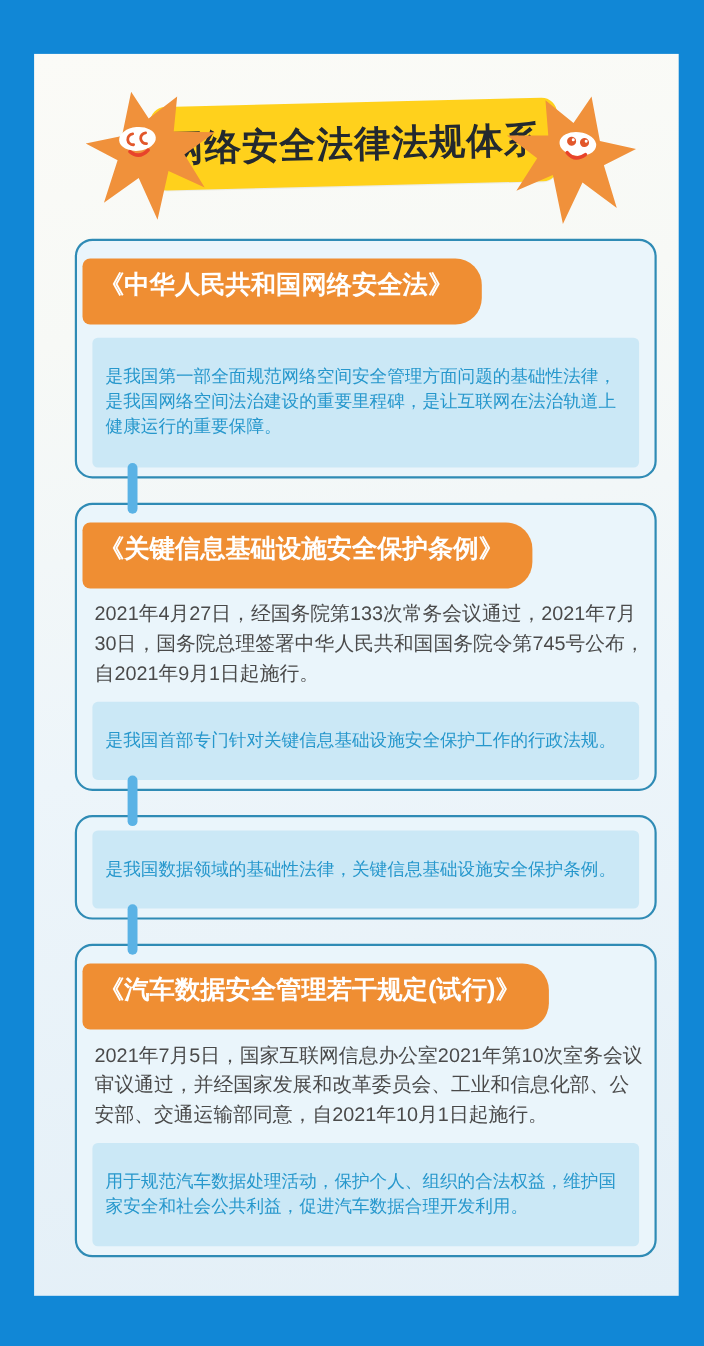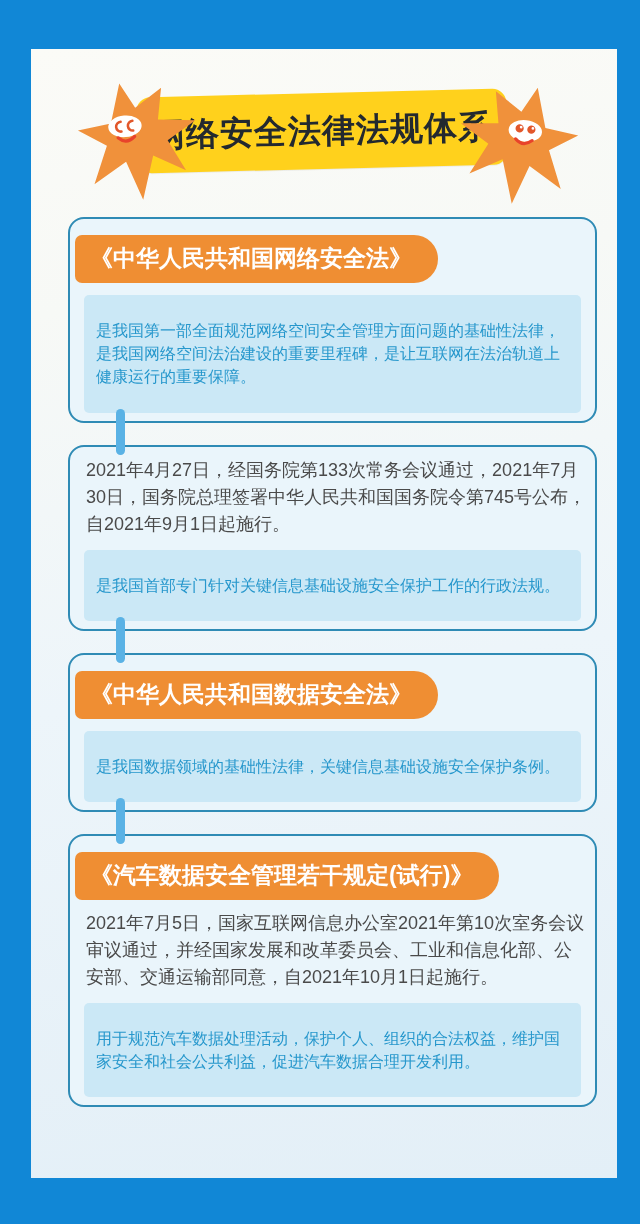--- a/index.html
+++ b/index.html
@@ -25,21 +25,21 @@
   .star{position:absolute;width:118px;height:126px;}
   .star-left{left:48px;top:28px;transform:rotate(-5deg);}
   .star-right{left:428px;top:32px;transform:rotate(6deg);}
   
   .cards{position:relative;}
   .law-card{
     position:relative;margin:0 20px 22px 37px;
     background:#EAF5FB;border:2px solid #2F8BB5;border-radius:16px;
   }
   .pill{
-    display:inline-block;margin:16px 0 0 5px;padding:8px 26px 9px 15px;
+    display:inline-block;margin:16px 0 0 5px;padding:8px 26px 21px 15px;
     background:#EF8E33;border-radius:7px 24px 24px 7px;
     color:#FFFFFF;font-weight:bold;font-size:23px;white-space:nowrap;
   }
   .body-text{
     margin:10px 8px 0 16px;color:#4A4A4A;font-size:18px;line-height:1.5;
   }
   .note{
     margin:12px 14px 8px;padding:24px 12px;background:#CBE8F6;border-radius:5px;
     color:#2697CC;font-size:16px;line-height:1.45;
   }
@@ -86,27 +86,27 @@
 
     <div class="cards">
 
       <div class="law-card">
         <div class="pill">《中华人民共和国网络安全法》</div>
         <div class="note">是我国第一部全面规范网络空间安全管理方面问题的基础性法律，是我国网络空间法治建设的重要里程碑，是让互联网在法治轨道上健康运行的重要保障。</div>
         <div class="connector"></div>
       </div>
 
       <div class="law-card">
+        <div class="pill">《关键信息基础设施安全保护条例》</div>
         <div class="body-text">2021年4月27日，经国务院第133次常务会议通过，2021年7月30日，国务院总理签署中华人民共和国国务院令第745号公布，自2021年9月1日起施行。</div>
         <div class="note">是我国首部专门针对关键信息基础设施安全保护工作的行政法规。</div>
         <div class="connector"></div>
       </div>
 
       <div class="law-card">
-        <div class="pill">《中华人民共和国数据安全法》</div>
         <div class="note">是我国数据领域的基础性法律，关键信息基础设施安全保护条例。</div>
         <div class="connector"></div>
       </div>
 
       <div class="law-card">
         <div class="pill">《汽车数据安全管理若干规定(试行)》</div>
         <div class="body-text">2021年7月5日，国家互联网信息办公室2021年第10次室务会议审议通过，并经国家发展和改革委员会、工业和信息化部、公安部、交通运输部同意，自2021年10月1日起施行。</div>
         <div class="note">用于规范汽车数据处理活动，保护个人、组织的合法权益，维护国家安全和社会公共利益，促进汽车数据合理开发利用。</div>
       </div>
 

